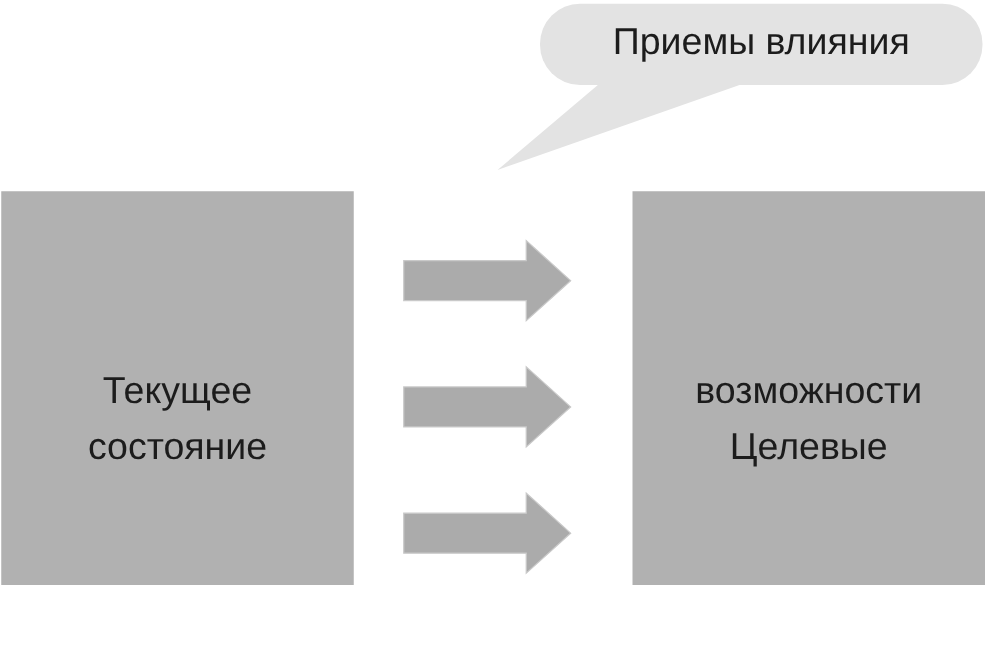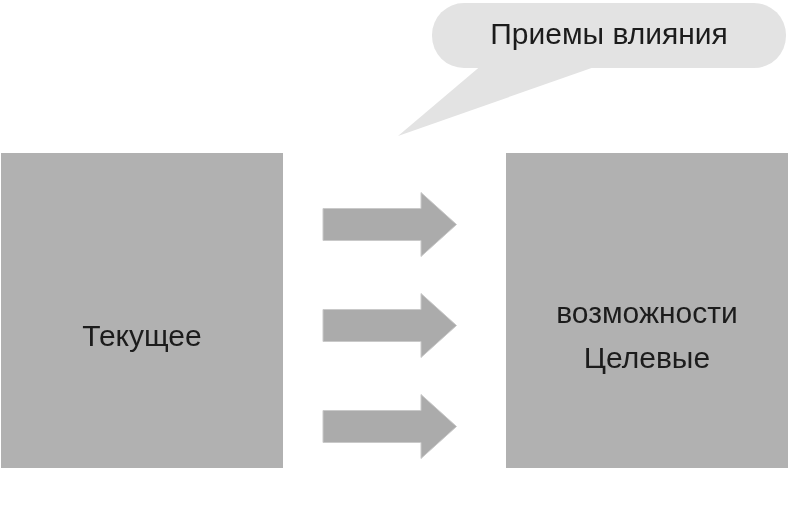--- a/index.html
+++ b/index.html
@@ -63,20 +63,21 @@
 <div class="stage">
 
   <svg class="callout-shape" viewBox="0 0 402 140">
     <polygon points="95,64 215,64 10,136" fill="#e3e3e3"></polygon>
     <rect x="44" y="3" width="354" height="65" rx="32" ry="32" fill="#e3e3e3"></rect>
   </svg>
   <div class="callout-label">Приемы влияния</div>
 
   <div class="box box-left" style="background: rgb(177, 177, 177);">
     <span>Текущее</span>
+    <span>состояние</span>
   </div>
 
   <svg class="arrow arrow-1" viewBox="0 0 136 67">
     <polygon points="1,17.5 99,17.5 99,1.5 134.5,33.5 99,65.5 99,49.5 1,49.5" stroke-width="1" fill="#ababab" stroke="#c9c9c9"></polygon>
   </svg>
   <svg class="arrow arrow-2" viewBox="0 0 136 67">
     <polygon points="1,17.5 99,17.5 99,1.5 134.5,33.5 99,65.5 99,49.5 1,49.5" stroke-width="1" fill="#ababab" stroke="#c9c9c9"></polygon>
   </svg>
   <svg class="arrow arrow-3" viewBox="0 0 136 67">
     <polygon points="1,17.5 99,17.5 99,1.5 134.5,33.5 99,65.5 99,49.5 1,49.5" stroke-width="1" fill="#ababab" stroke="#c9c9c9"></polygon>

